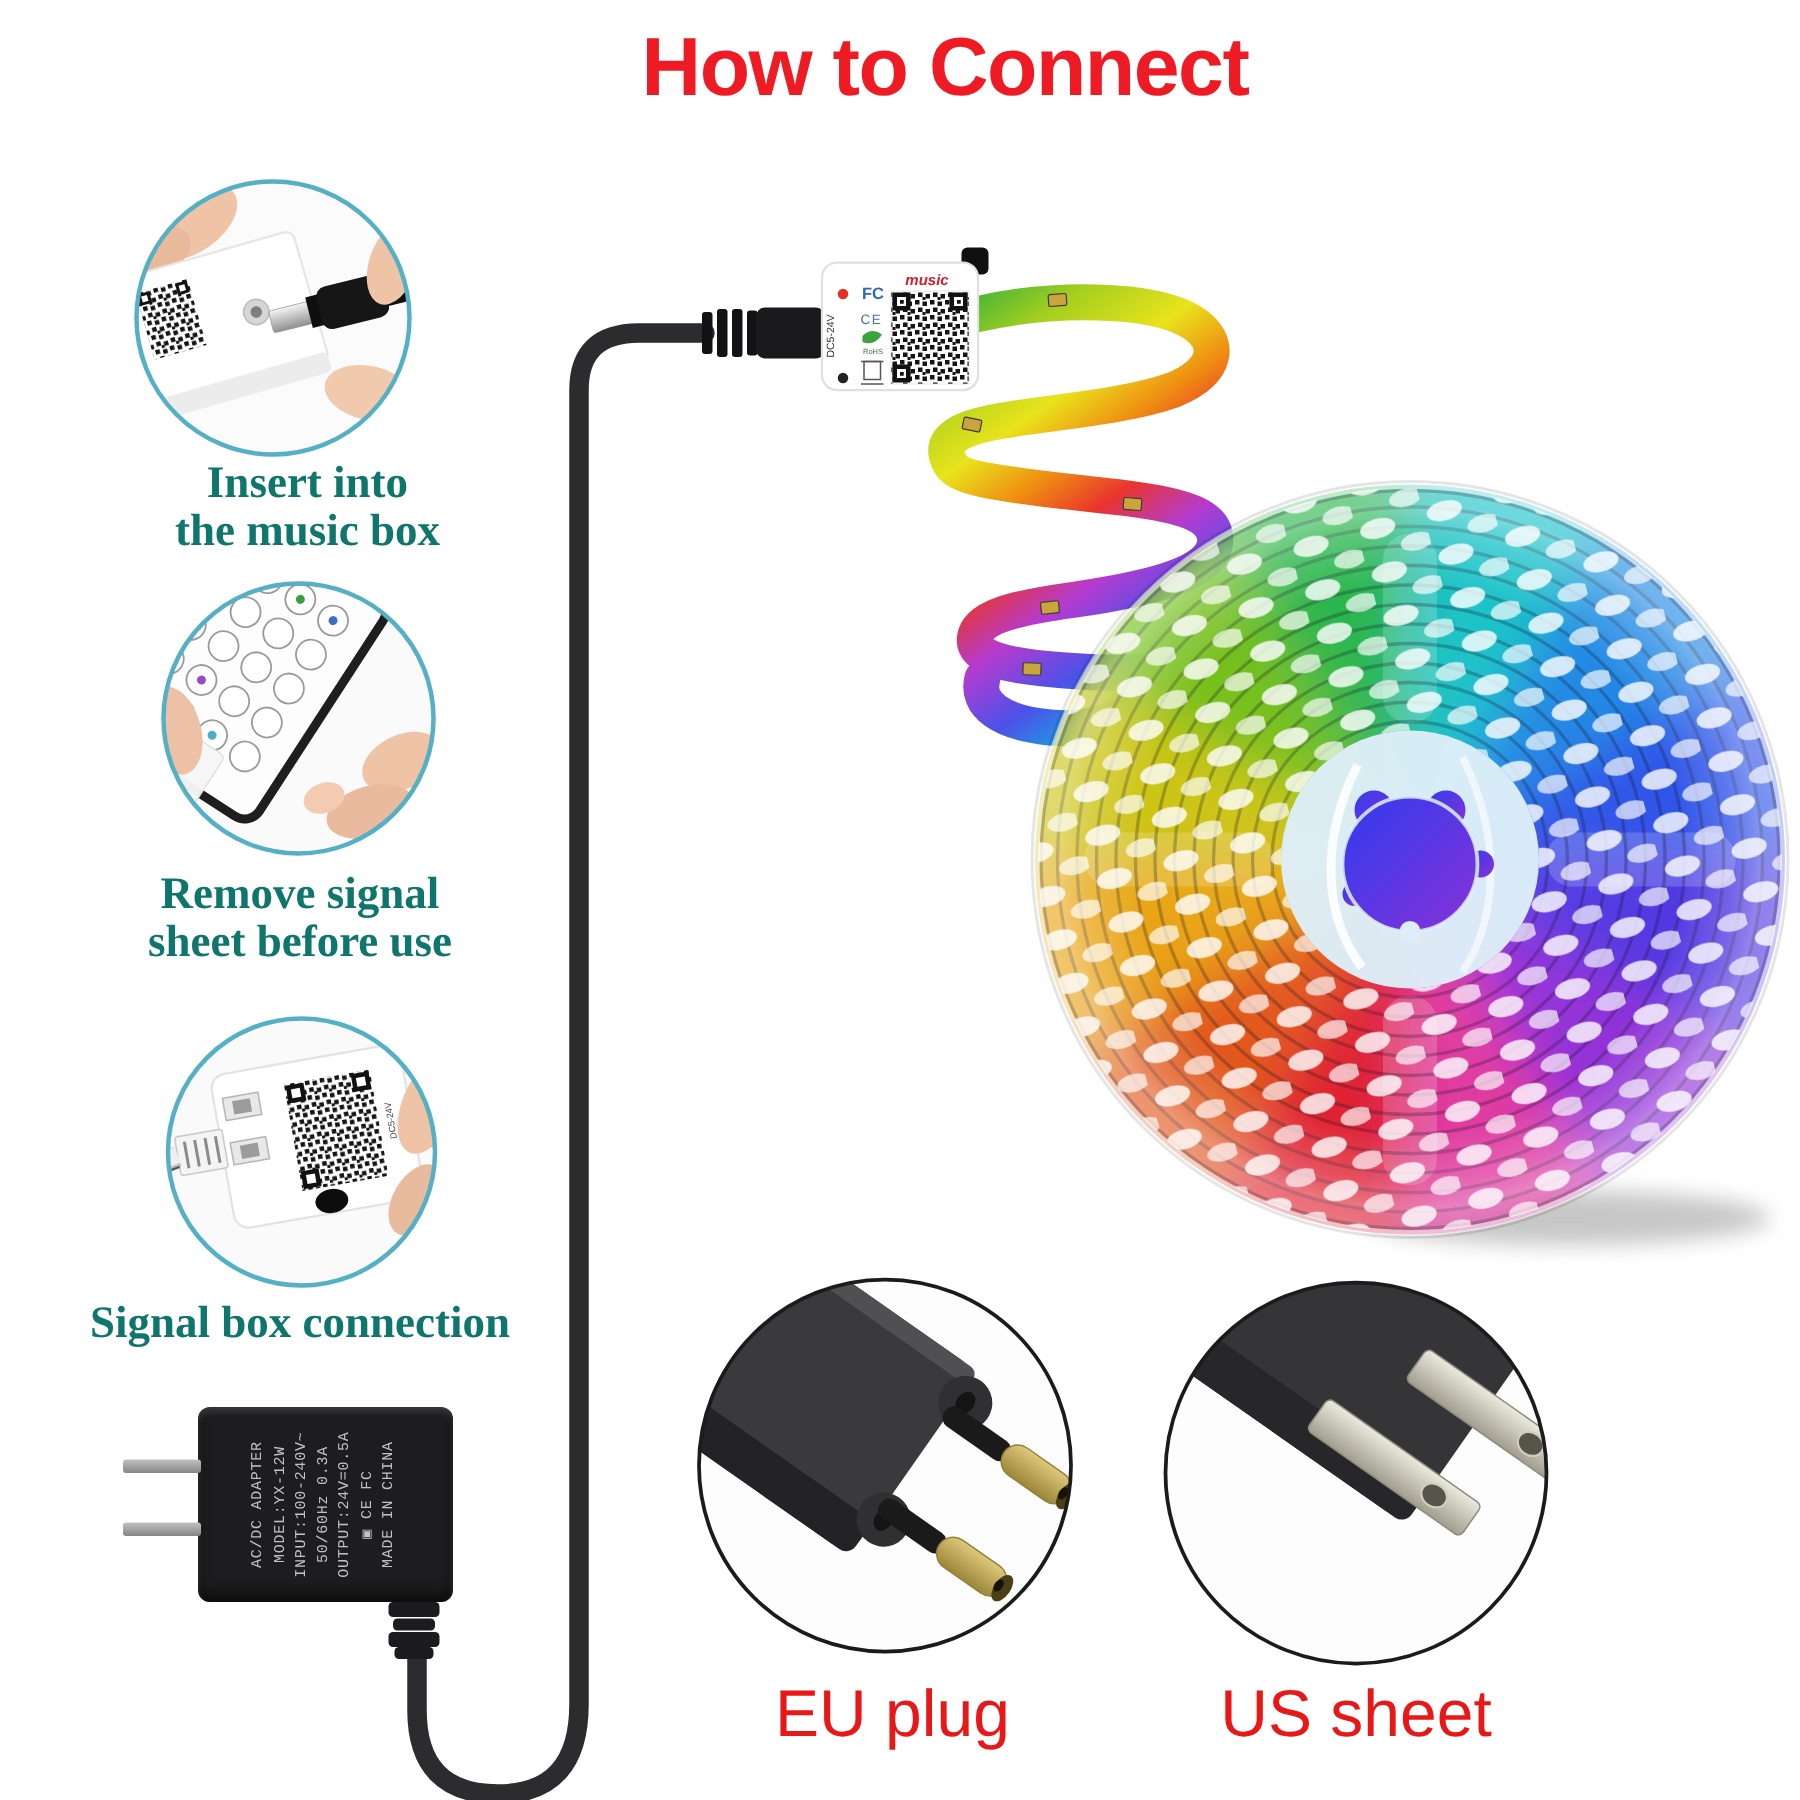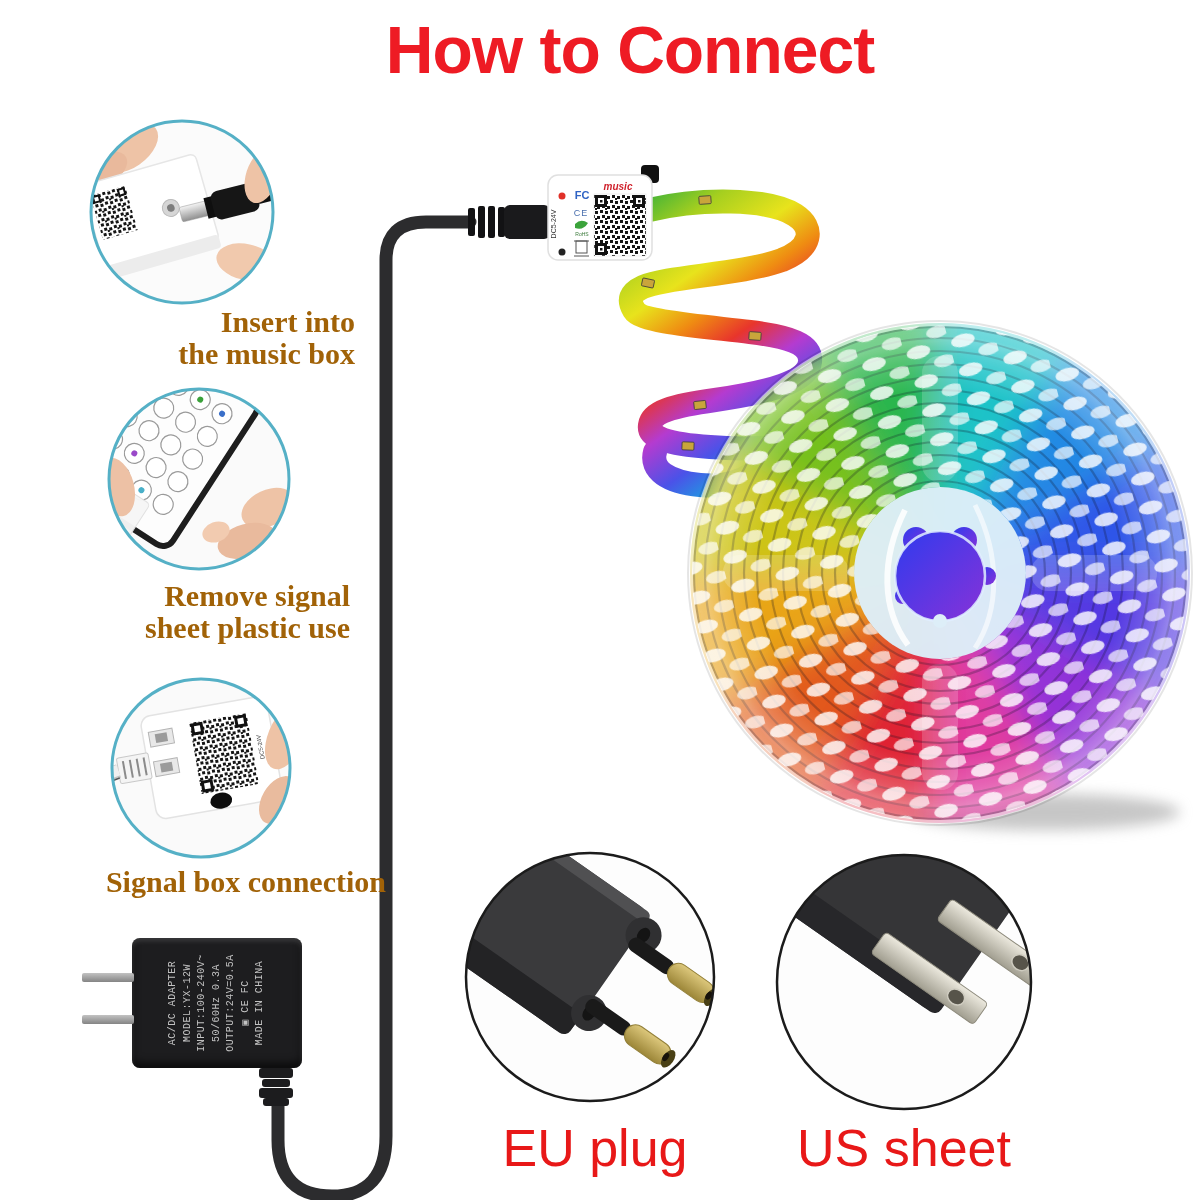--- a/index.html
+++ b/index.html
@@ -1,29 +1,29 @@
 <!DOCTYPE html>
 <html><head>
 <meta charset="utf-8">
 <style>
   html,body{margin:0;padding:0;background:#fff;}
   .canvas{position:relative;width:1200px;height:1200px;background:#ffffff;overflow:hidden;
           font-family:"Liberation Sans",sans-serif;}
   .art{position:absolute;left:0;top:0;width:1200px;height:1200px;}
 
   .page-title{position:absolute;left:60px;right:0;top:12px;text-align:center;
-    font-size:66px;font-weight:700;letter-spacing:-1px;color:#ee1b24;}
-
-  .caption{position:absolute;text-align:right;color:#a16207;
+    font-size:55px;font-weight:700;letter-spacing:-1px;color:#ee1b24;}
+
+  .caption{position:absolute;text-align:center;color:#0f766e;
     font-family:"Liberation Serif",serif;font-weight:700;font-size:30px;line-height:1.08;}
   .cap1{left:55px;top:306px;width:300px;}
   .cap2{left:50px;top:580px;width:300px;}
-  .cap3{left:46px;top:866px;width:340px;white-space:nowrap;}
-
-  .plug-label{position:absolute;text-align:center;color:#e81818;font-size:52px;font-weight:400;}
+  .cap3{left:30px;top:866px;width:340px;white-space:nowrap;}
+
+  .plug-label{position:absolute;text-align:center;color:#e81818;font-size:44px;font-weight:400;}
   .eu-label{left:455px;top:1118px;width:280px;}
   .us-label{left:764px;top:1118px;width:280px;}
 
   .adapter{position:absolute;left:132px;top:938px;width:170px;height:130px;background:#1d1d1f;
     border-radius:8px;box-shadow:inset 0 3px 5px rgba(255,255,255,.14),inset 0 -5px 9px rgba(0,0,0,.65);}
   .prong{position:absolute;left:-50px;width:52px;height:9px;border-radius:2px;
     background:linear-gradient(#c2c2c2,#848484);}
   .prong1{top:35px;} .prong2{top:77px;}
   .adp-label{position:absolute;left:50%;top:50%;width:118px;
     transform:translate(-50%,-50%) rotate(-90deg);text-align:center;}
@@ -399,21 +399,21 @@
 </svg>
 
   <div class="page-title">How to Connect</div>
 
   <div class="caption cap1">
     <div>Insert into</div>
     <div>the music box</div>
   </div>
   <div class="caption cap2">
     <div>Remove signal</div>
-    <div>sheet plastic use</div>
+    <div>sheet before use</div>
   </div>
   <div class="caption cap3">
     <div>Signal box connection</div>
   </div>
 
   <div class="adapter">
     <div class="prong prong1"></div>
     <div class="prong prong2"></div>
     <div class="adp-label">
       <div>AC/DC ADAPTER</div>

